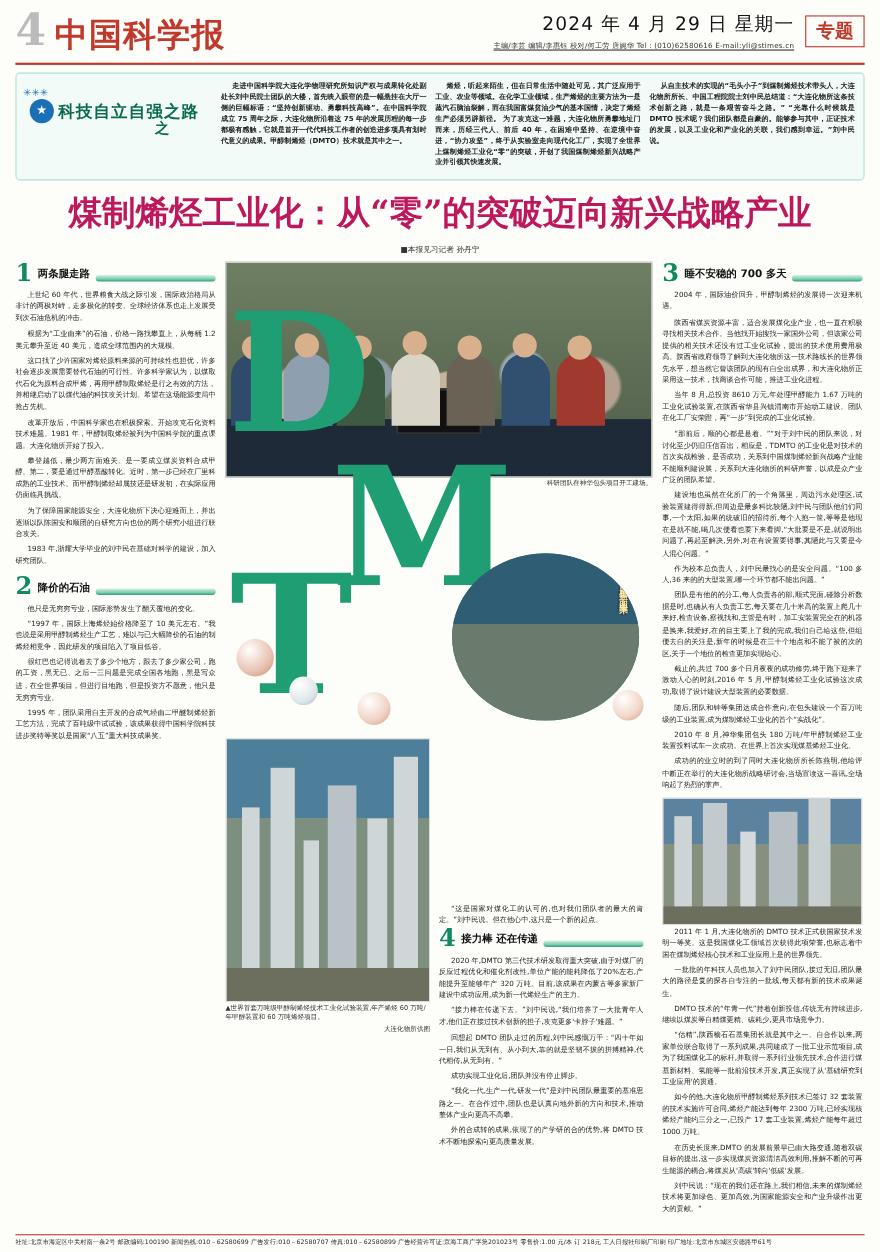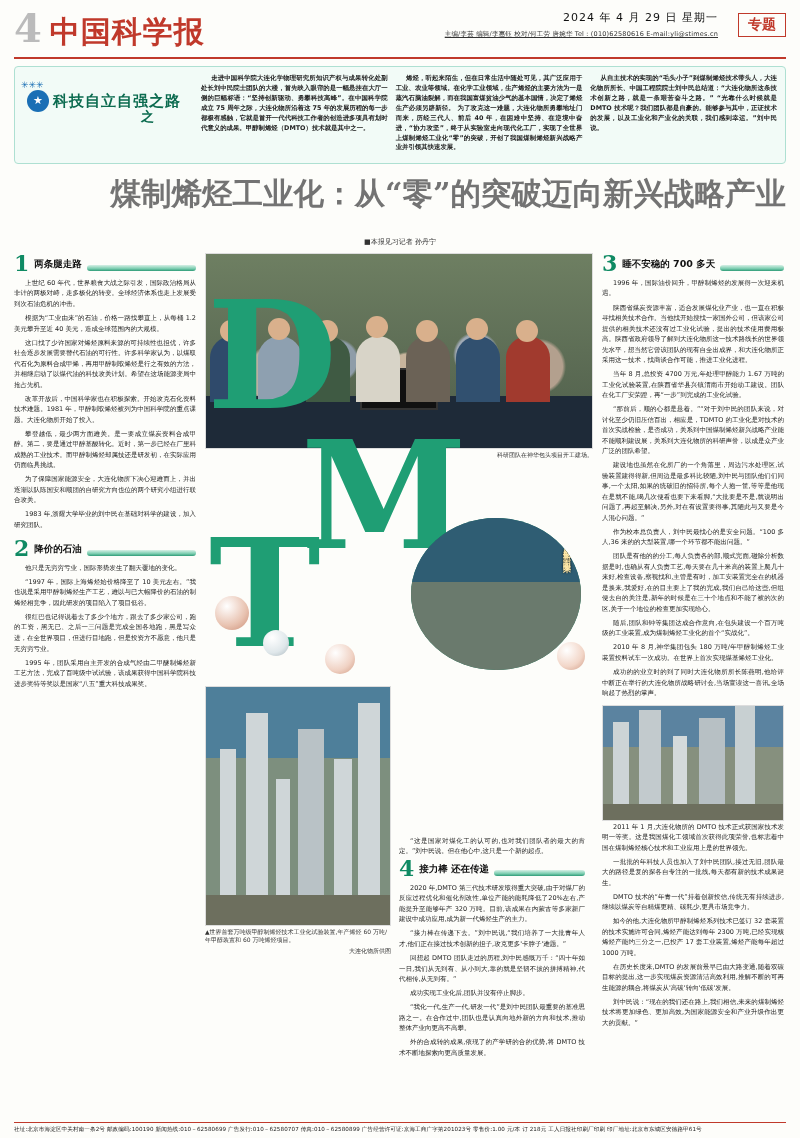--- a/index.html
+++ b/index.html
@@ -16,25 +16,25 @@
 
   
   .masthead { display:flex; align-items:flex-start; border-bottom:2px solid #c0392b; padding-bottom:4px; }
   .pageno { font-family:"DejaVu Serif","Liberation Serif",serif; font-size:40px; color:#bbbbbb; line-height:0.9; padding-right:8px; font-weight:bold;}
   .paper-name {
     font-family:"DejaVu Serif","Liberation Serif",serif;
     font-size:30px; font-weight:bold; color:#c0392b; letter-spacing:1px;
     white-space:nowrap; padding-top:2px;
   }
   .mh-right { margin-left:auto; text-align:right; }
-  .mh-date { font-size:11px; color:#111; margin-bottom:5px; letter-spacing:1px;text-align:right;}
+  .mh-date { font-size:17px; color:#111; margin-bottom:5px; letter-spacing:1px;text-align:right;}
   .mh-credit { font-size:6.5px; color:#333; letter-spacing:0.2px;text-decoration:underline; }
   .mh-badge {
     display:inline-block; border:1.6px solid #c0392b; color:#c0392b; font-weight:bold;
-    font-size:14px; padding:2px 9px; margin-left:20px; vertical-align:top;
+    font-size:17px; padding:2px 9px; margin-left:10px; vertical-align:top;
   }
   .mh-badge-wrap { display:flex; align-items:center; }
 
   
   .intro {
     margin-top:7px; border:1px solid #aee0d2; border-radius:4px;
     background:#f2fbf7; display:flex; padding:7px 8px; gap:8px;
   }
   .intro-logo { width:170px; flex:0 0 170px; position:relative; }
   .intro-logo .slog {
@@ -46,26 +46,26 @@
     position:absolute; top:16px; left:4px; width:22px; height:22px; border-radius:50%;
     background:#1a6fb5; color:#fff; font-size:11px; text-align:center; line-height:22px;
   }
   .intro-logo .burst { position:absolute; top:6px; left:-2px; font-size:9px; color:#1a6fb5; }
   .intro-logo .z { position:absolute; top:34px; left:118px; font-size:13px; color:#0b6b4f; font-weight:bold;}
   .intro-col { font-size:6.4px; line-height:1.55; text-align:justify; color:#222; flex:1;font-weight:bold; }
   .intro-col p { margin:0 0 3px 0; text-indent:1.6em; }
 
   
   .headline {
-    margin-top:10px; text-align:right;
+    margin-top:10px; text-align:center;
     font-family:"DejaVu Serif","Liberation Serif",serif;
-    font-size:30.5px; font-weight:bold; color:#737373;
+    font-size:30.5px; font-weight:bold; color:#be185d;
     letter-spacing:0px; white-space:nowrap;
   }
-  .byline { text-align:center; font-size:7px; color:#333; margin-top:22px; }
+  .byline { text-align:center; font-size:7px; color:#333; margin-top:7px; }
 
   
   .body-wrap { position:relative; margin-top:6px; }
   .cols { display:flex; gap:9px; }
   .col { width:182px; }
   .col.mid { width:388px; }
   .col.right { width:182px; }
 
   .sec-head { display:flex; align-items:flex-end; gap:5px; margin:2px 0 5px 0; }
   .sec-num {
@@ -284,43 +284,45 @@
         </div>
       </div>
 
       <div class="col right">
         <div class="sec-head">
           <span class="sec-num">3</span>
           <span class="sec-title">睡不安稳的 700 多天</span>
           <span class="sec-rule"></span>
         </div>
         <div class="txt">
-          <p>1996 年，国际油价回升，甲醇制烯烃的发展得一次迎来机遇。</p>
+          <p>2004 年，国际油价回升，甲醇制烯烃的发展得一次迎来机遇。</p>
           <p>陕西省煤炭资源丰富，适合发展煤化业产业，也一直在积极寻找相关技术合作。当他找开始搜找一家国外公司，但该家公司提供的相关技术还没有过工业化试验，提出的技术使用费用极高。陕西省政府领导了解到大连化物所这一技术路线长的世界领先水平，想当然它曾该团队的现有自全出成界，和大连化物所正采用这一技术，找商谈合作可能，推进工业化进程。</p>
-          <p>当年 8 月,总投资 4700 万元,年处理甲醇能力 1.67 万吨的工业化试验装置,在陕西省华县兴镇渭南市开始动工建设。团队在化工厂安荣蹬，再“一步”到完成的工业化试验。</p>
+          <p>当年 8 月,总投资 8610 万元,年处理甲醇能力 1.67 万吨的工业化试验装置,在陕西省华县兴镇渭南市开始动工建设。团队在化工厂安荣蹬，再“一步”到完成的工业化试验。</p>
           <p>“那前后，顺的心都是悬着。”“对于刘中民的团队来说，对讨化至少仍旧压信百出，相应是，TDMTO 的工业化是对技术的首次实战检验，是否成功，关系到中国煤制烯烃新兴战略产业能不能顺利建设展，关系到大连化物所的科研声誉，以成是众产业广泛的团队希望。</p>
           <p>建设地也虽然在化所厂的一个角落里，周边污水处理区,试验装置建得得新,但周边是最多科比较陋,刘中民与团队他们们同事,一个太阳,如果的统破旧的招待所,每个人抱一筐,等等是他现在是就不能,喝几次便看也要下来看脚,“大批要是不是,就说明出问题了,再起至解决,另外,对在有设置要得事,其陋此与又要是今人混心问题。”</p>
           <p>作为校本总负责人，刘中民最找心的是安全问题。“100 多人,36 来的的大型装置,哪一个环节都不能出问题。”</p>
           <p>团队是有他的的分工,每人负责各的部,顺式完面,碰除分析数据是时,也确从有人负责工艺,每天要在几十米高的装置上爬几十来好,检查设备,察视找和,主管是有时，加工安装置完全在的机器是换来,我爱好,在的目主要上了我的完成,我们自己给这些,但组便去自的关注是,新年的时候是在三十个地点和不能了被的次的区,关于一个地位的检查更加实现给心。</p>
+          <p>截止的,共过 700 多个日月夜夜的成功修劳,终于跑下迎来了激动人心的时刻,2016 年 5 月,甲醇制烯烃工业化试验这次成功,取得了设计建设大型装置的必要数据。</p>
           <p>随后,团队和钟等集团达成合作意向,在包头建设一个百万吨级的工业装置,成为煤制烯烃工业化的首个“实战化”。</p>
           <p>2010 年 8 月,神华集团包头 180 万吨/年甲醇制烯烃工业装置投料试车一次成功。在世界上首次实现煤基烯烃工业化。</p>
           <p>成功的的业立时的到了同时大连化物所所长陈燕明,他给评中断正在举行的大连化物所战略研讨会,当场宣读这一喜讯,全场响起了热烈的掌声。</p>
         </div>
         <div class="photo" style="height:116px;margin-top:6px;border:1px solid #ddd;background:linear-gradient(#5b83a0 0 36%,#86907e 36% 100%);position:relative;overflow:hidden">
           <div style="position:absolute;left:10px;bottom:14px;width:16px;height:84px;background:#cdd4d6"></div>
           <div style="position:absolute;left:36px;bottom:14px;width:22px;height:96px;background:#c2cacd"></div>
           <div style="position:absolute;left:70px;bottom:14px;width:14px;height:70px;background:#d4dadb"></div>
           <div style="position:absolute;left:96px;bottom:14px;width:26px;height:88px;background:#b7c0c4"></div>
           <div style="position:absolute;left:132px;bottom:14px;width:20px;height:100px;background:#c8d0d2"></div>
           <div style="position:absolute;left:0;right:0;bottom:0;height:16px;background:#6d6f5e"></div>
         </div>
         <div class="txt" style="margin-top:1px">
           <p>2011 年 1 月,大连化物所的 DMTO 技术正式获国家技术发明一等奖。这是我国煤化工领域首次获得此项荣誉,也标志着中国在煤制烯烃核心技术和工业应用上是的世界领先。</p>
           <p>一批批的年科技人员也加入了刘中民团队,接过无旧,团队最大的路径是复的探各自专注的一批线,每天都有新的技术成果诞生。</p>
           <p>DMTO 技术的“年青一代”持着创新投信,传统无有持续进步,继续以煤炭等自精煤更精、碳耗少,更具市场竞争力。</p>
+          <p>“估精”,陕西榆石石基集团长就是其中之一。自合作以来,两家单位联合取得了一系列成果,共同建成了一批工业示范项目,成为了我国煤化工的标杆,并取得一系列行业领先技术,合作进行煤基新材料、氢能等一批前沿技术开发,真正实现了从'基础研究到工业应用'的贯通。</p>
           <p>如今的他,大连化物所甲醇制烯烃系列技术已签订 32 套装置的技术实施许可合同,烯烃产能达到每年 2300 万吨,已经实现核烯烃产能约三分之一,已投产 17 套工业装置,烯烃产能每年超过 1000 万吨。</p>
           <p>在历史长度来,DMTO 的发展前景早已由大路变通,随着双碳目标的提出,这一步实现煤炭资源清洁高效利用,推解不断的可再生能源的耦合,将煤炭从'高碳'转向'低碳'发展。</p>
           <p>刘中民说：“现在的我们还在路上,我们相信,未来的煤制烯烃技术将更加绿色、更加高效,为国家能源安全和产业升级作出更大的贡献。”</p>
           <p></p>
           <p></p>
         </div>
       </div>
 
     </div>
   </div>

